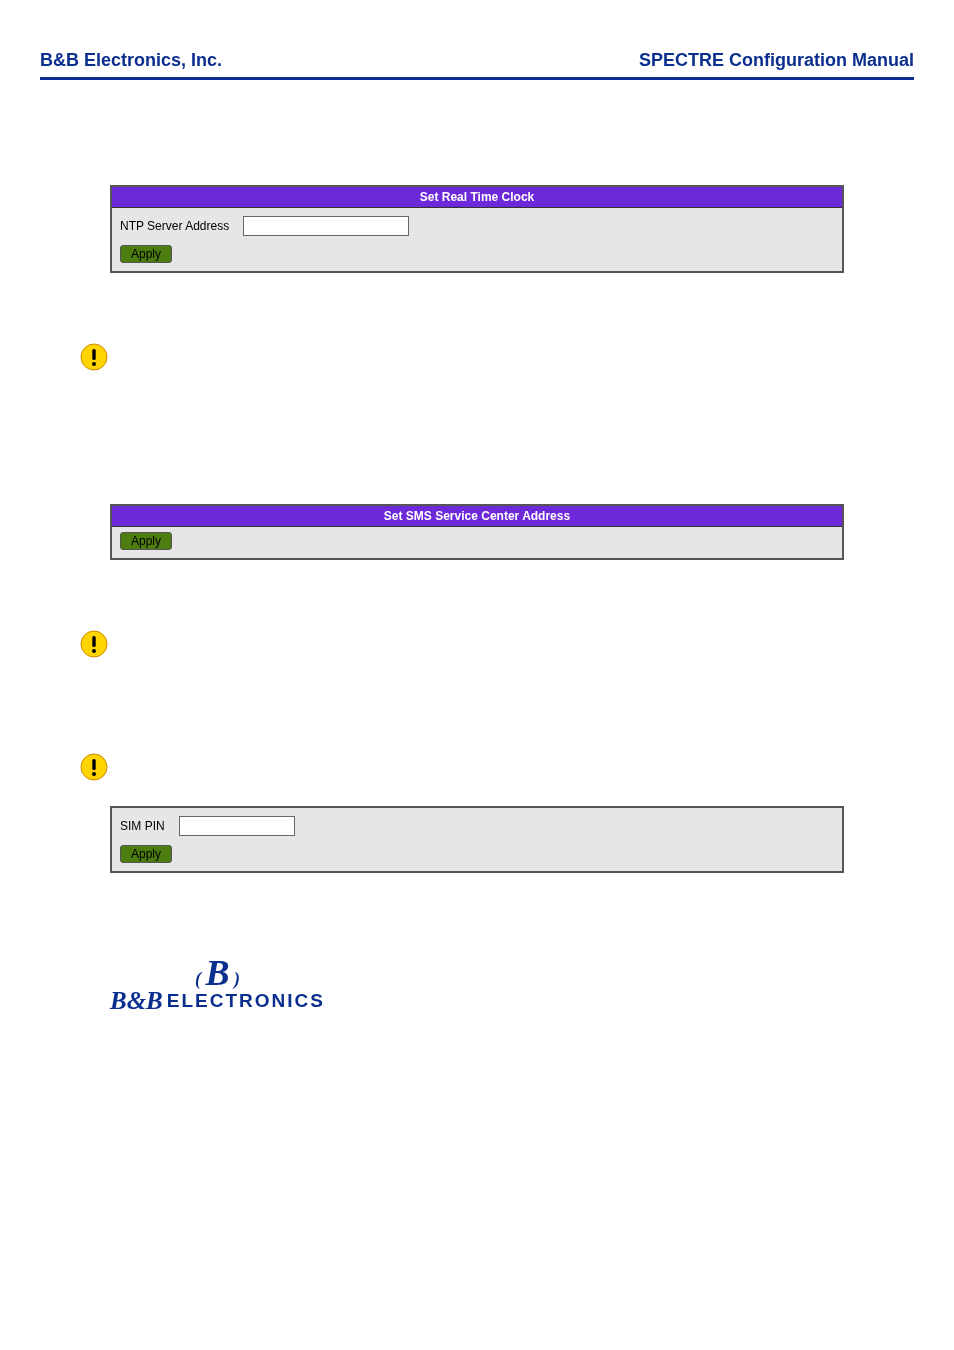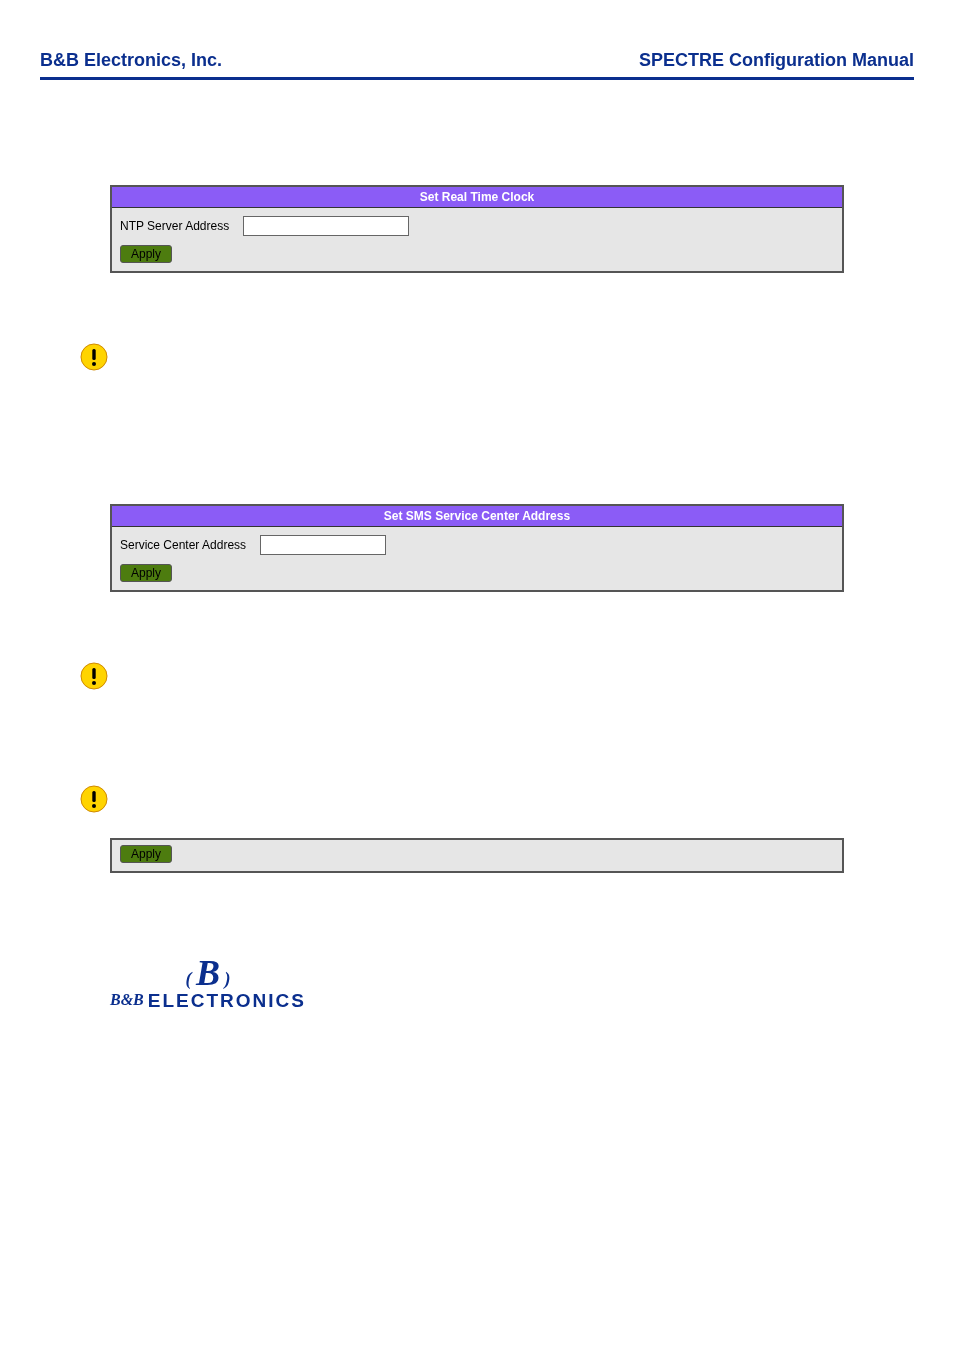--- a/index.html
+++ b/index.html
@@ -41,21 +41,21 @@
     font-weight: bold;
     color: #ffffff;
     margin: 10px 70px 6px 70px;
   }
   .figure-box {
     margin: 0 70px 8px 70px;
     border: 2px solid #555;
     background: #e6e6e6;
   }
   .figure-titlebar {
-    background: #8b5cf6;
+    background: #6d28d9;
     color: #ffffff;
     font-size: 12px;
     font-weight: bold;
     text-align: center;
     padding: 3px 0;
     border-bottom: 1px solid #333;
   }
   .figure-row {
     display: flex;
     align-items: center;
@@ -175,24 +175,20 @@
         <circle cx="14" cy="21" r="2" fill="#000"></circle>
       </svg>
     </span>
     <span class="warn-text">This menu item is not available on SPECTRE RT routers.</span>
   </div>
 
   <div class="body-text">In some cases it is needed to set the phone number of the SMS service center in SIM card to enable the router sending SMS messages. This parameter can not be set if the SIM card already contains an SMS service centre number set by your carrier. The phone number may be entered with or without an international prefix (e.g. +420). If the router is unable to send SMS messages, contact your carrier to determine whether this parameter is required. This parameter is set under Administration &gt; Set SMS Service Center.</div>
 
   <div class="figure-box">
     <div class="figure-titlebar">Set SMS Service Center Address</div>
-    <div class="figure-row">
-      <span class="figure-label">Service Center Address</span>
-      <input class="figure-input input-svc" type="text" style="">
-    </div>
     <div class="figure-btnrow">
       <button class="apply-btn">Apply</button>
     </div>
   </div>
   <div class="figure-caption">Figure 1.72 Set SMS Service Center Address</div>
 
   <div class="heading">1.32 Unlock SIM Card</div>
 
   <div class="warn-row">
     <span class="warn-icon">
@@ -212,33 +208,37 @@
       <svg width="28" height="28" viewBox="0 0 28 28">
         <circle cx="14" cy="14" r="13" fill="#ffd400" stroke="#d08a00" stroke-width="1"></circle>
         <rect x="12.3" y="6" width="3.4" height="11" rx="1.5" fill="#000"></rect>
         <circle cx="14" cy="21" r="2" fill="#000"></circle>
       </svg>
     </span>
     <span class="warn-text">The SIM card is blocked after three failed attempts to enter the PIN code. To unblock a SIM card, you must contact your mobile carrier to retrieve your PUK code.</span>
   </div>
 
   <div class="figure-box">
+    <div class="figure-row">
+      <span class="figure-label">SIM PIN</span>
+      <input class="figure-input input-pin" type="text" style="">
+    </div>
     <div class="figure-btnrow">
       <button class="apply-btn">Apply</button>
     </div>
   </div>
   <div class="figure-caption">Figure 1.73 Unlock SIM Card</div>
 
   <div class="footer-logo">
     <div class="logo-wrap">
       <div style="text-align:center;">
         <span style="font-family:'Times New Roman',serif;font-weight:bold;font-style:italic;font-size:18px;color:#0b2f8e;">(</span>
         <span class="logo-big">B</span>
         <span style="font-family:'Times New Roman',serif;font-weight:bold;font-style:italic;font-size:18px;color:#0b2f8e;">)</span>
       </div>
       <div class="logo-row">
-        <span class="logo-big" style="font-size:16px;">B&amp;B</span>
+        <span class="logo-big" style="font-size:25px;">B&amp;B</span>
         <span class="logo-small">ELECTRONICS</span>
       </div>
     </div>
   </div>
 
 </div>
 
 </body></html>

